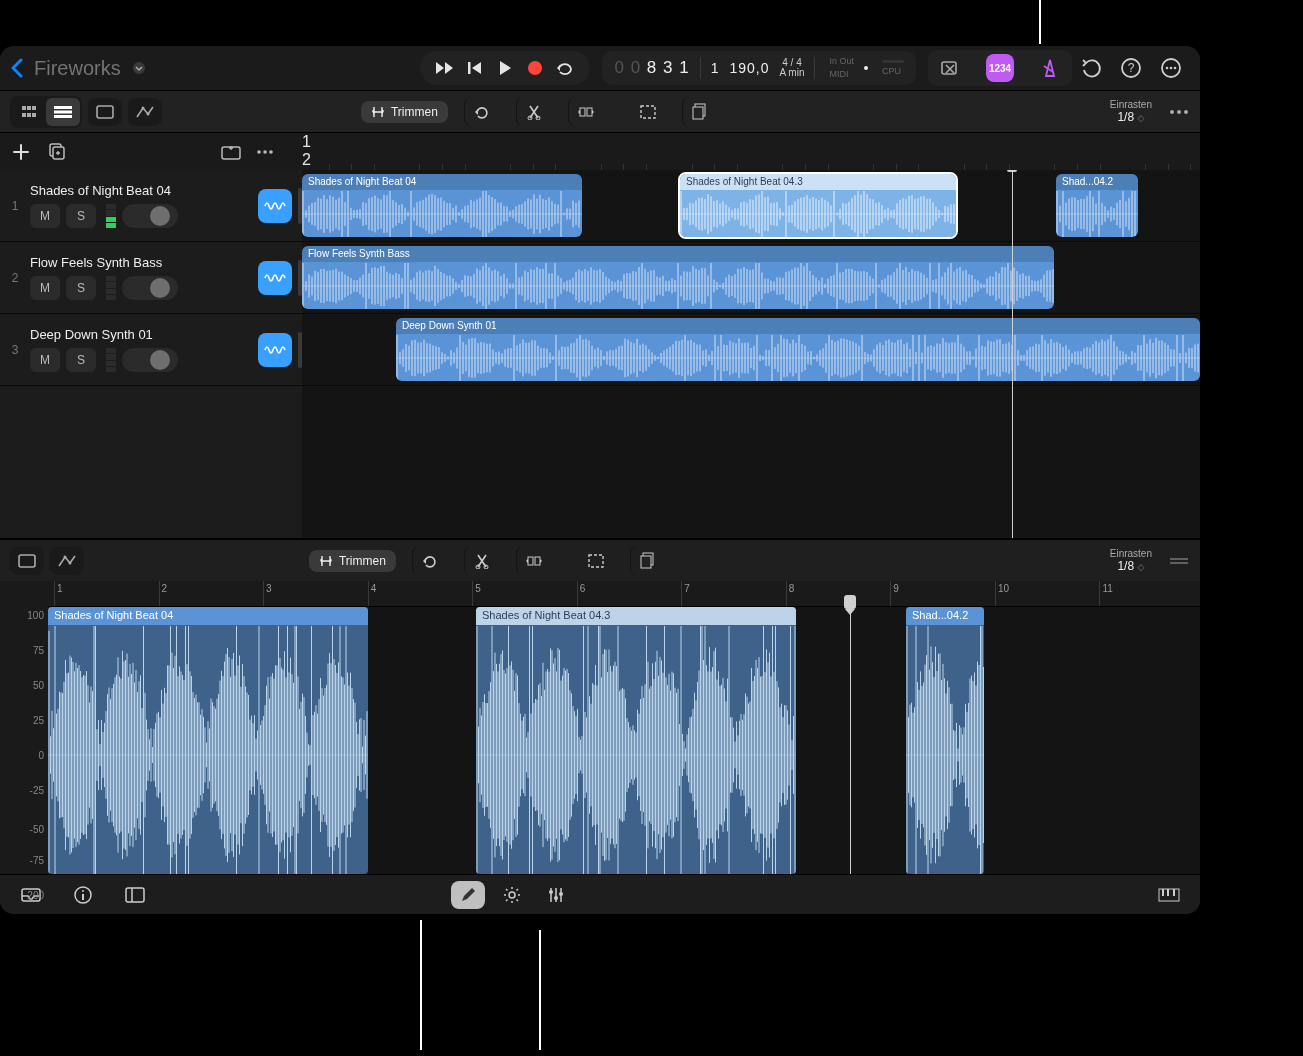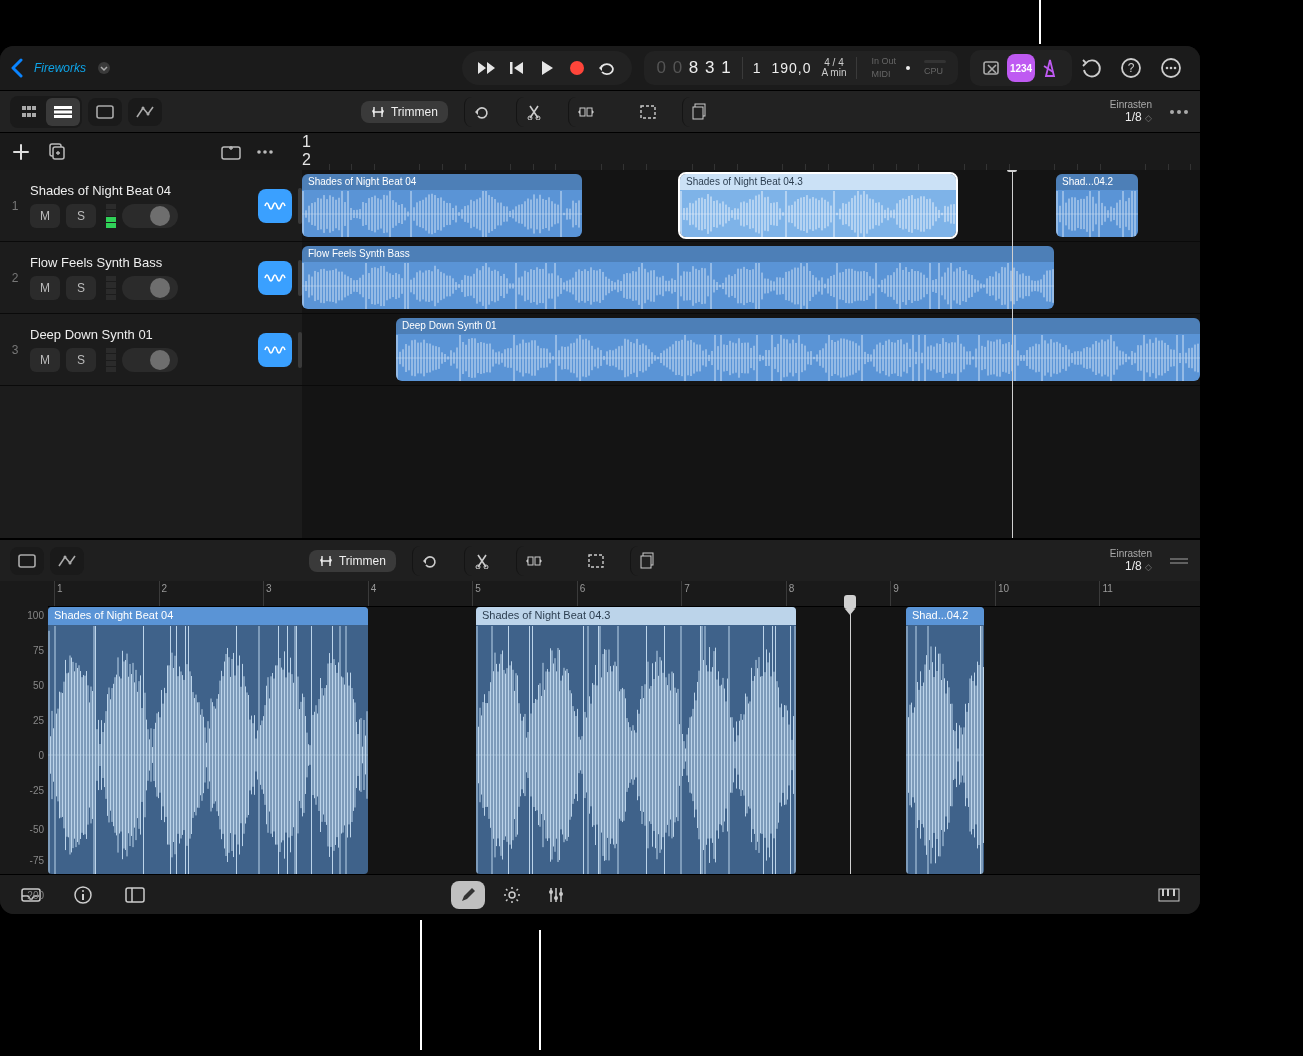--- a/index.html
+++ b/index.html
@@ -2,52 +2,52 @@
 <html><head>
 <meta charset="utf-8">
 <style>
 * { margin: 0; padding: 0; box-sizing: border-box; font-family: -apple-system, BlinkMacSystemFont, "Segoe UI", sans-serif; user-select: none; }
 body { background: #000; width: 1303px; height: 1056px; position: relative; overflow: hidden; color: #e5e5e5; }
 .app { position: absolute; top: 46px; left: 0; width: 1200px; height: 868px; background: #1a1a1a; border-radius: 14px; overflow: hidden; display: flex; flex-direction: column; }
 
 
 .titlebar { height: 44px; background: #1b1b1b; display: flex; align-items: center; padding: 0 10px; gap: 6px; }
 .back { color: #0a84ff; font-size: 24px; font-weight: 600; margin-right: 4px; cursor: pointer; }
-.project-name { font-size: 12px; font-weight: 500; color: #0ea5e9; font-style: italic; }
+.project-name { font-size: 20px; font-weight: 500; color: #737373; }
 .chev-down { width: 16px; height: 16px; color: #8e8e93; display: inline-flex; align-items: center; justify-content: center; margin-left: 4px; }
 .transport { margin-left: auto; display: flex; align-items: center; gap: 8px; background: #222; border-radius: 20px; padding: 6px 14px; }
 .tbtn { width: 22px; height: 22px; display: inline-flex; align-items: center; justify-content: center; color: #e5e5e5; cursor: pointer; }
 .tbtn.record { color: #ff453a; }
 .lcd { display: flex; align-items: center; gap: 10px; background: #222; border-radius: 10px; padding: 4px 12px; height: 34px; margin-left: 6px; }
 .lcd-main { font-variant-numeric: tabular-nums; font-size: 17px; letter-spacing: 1px; color: #eee; }
 .lcd-dim { color: #555; }
 .lcd-sub { font-size: 10px; line-height: 10px; text-align: center; color: #ccc; }
 .lcd-stack { display: flex; flex-direction: column; align-items: center; }
 .lcd-io { font-size: 9px; color: #666; line-height: 9px; text-align:left; }
 .lcd-cpu { font-size: 9px; color: #666; margin-top:1px;}
 .lcd-meters { display:flex; flex-direction:column; gap:2px; margin-left:4px;}
 .lcd-div { width:1px; height:22px; background:#3a3a3a; }
-.modegroup { display: flex; align-items: flex-end; gap: 1px; margin-left: 6px; background:#222; border-radius:10px; padding:4px 8px;}
+.modegroup { display: flex; align-items: flex-end; gap: 22px; margin-left: 6px; background:#222; border-radius:10px; padding:4px 8px;}
 .modebtn { width: 28px; height: 28px; border-radius: 8px; display: inline-flex; align-items: center; justify-content: center; color: #aaa; cursor: pointer; }
 .modebtn.active { background: #bf5af2; color: #fff; font-size:10px; font-weight:600;}
 .modebtn.metronome { color:#bf5af2; }
 .right-icons { margin-left: auto; display: flex; gap: 14px; padding-right: 6px; }
 .right-ic { width: 26px; height: 26px; display:inline-flex; align-items:center; justify-content:center; color:#aaa; cursor:pointer;}
 
 
 .toolbar2 { height: 42px; background: #222; border-top: 1px solid #000; display: flex; align-items: center; padding: 0 10px; gap: 6px; }
 .viewgroup { display: flex; background: #1a1a1a; border-radius: 8px; padding: 2px; }
 .viewbtn { width: 34px; height: 28px; display:inline-flex; align-items:center; justify-content:center; color:#aaa; border-radius:6px; cursor:pointer; }
 .viewbtn.active { background: #3a3a3a; color:#fff; }
 .squarebtn { width:34px; height:28px; border-radius:8px; display:inline-flex; align-items:center; justify-content:center; color:#aaa; cursor:pointer; background:#1a1a1a; }
 .pill { display:flex; align-items:center; gap:6px; background:#3a3a3a; border-radius:8px; padding:4px 10px; font-size:12px; color:#eee; cursor:pointer; }
 .toolgroup { display:flex; gap:16px; margin-left:auto; margin-right:auto; align-items:center;}
 .tool { width:36px; height:30px; display:inline-flex; align-items:center; justify-content:center; color:#ccc; border-radius:8px; cursor:pointer; border-left:1px solid #141414; }
 .tool:first-child{border-left:none;}
-.snap { margin-left:auto; text-align:right; font-size:10px; color:#aaa; line-height:12px; }
+.snap { margin-left:auto; text-align:center; font-size:10px; color:#aaa; line-height:12px; }
 .snap .sv { font-size:12px; color:#eee; }
 .moreh { color:#aaa; margin-left:10px; cursor:pointer; }
 
 
 .trackheader-row { height: 38px; background:#1a1a1a; border-top:1px solid #000; display:flex; align-items:center; padding:0 10px; gap:10px; position:relative;}
 .thl { display:flex; gap:14px; align-items:center; }
 .thr { margin-left:auto; display:flex; gap:12px; align-items:center; padding-right:8px;}
 .smallic { width:22px; height:22px; display:inline-flex; align-items:center; justify-content:center; color:#bbb; cursor:pointer; }
 
 

